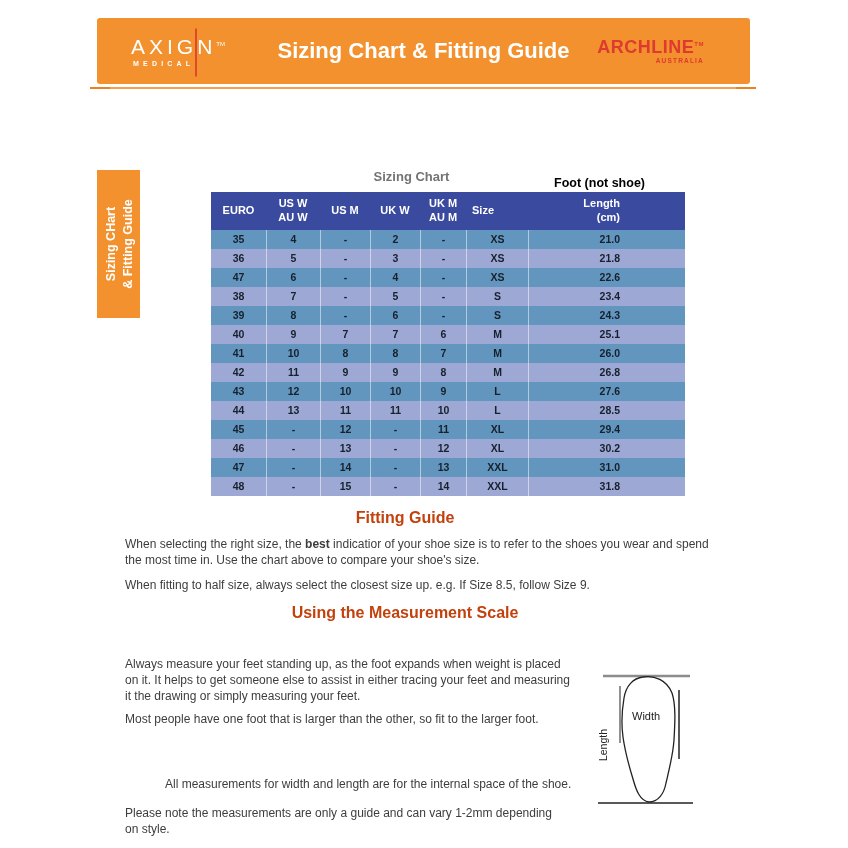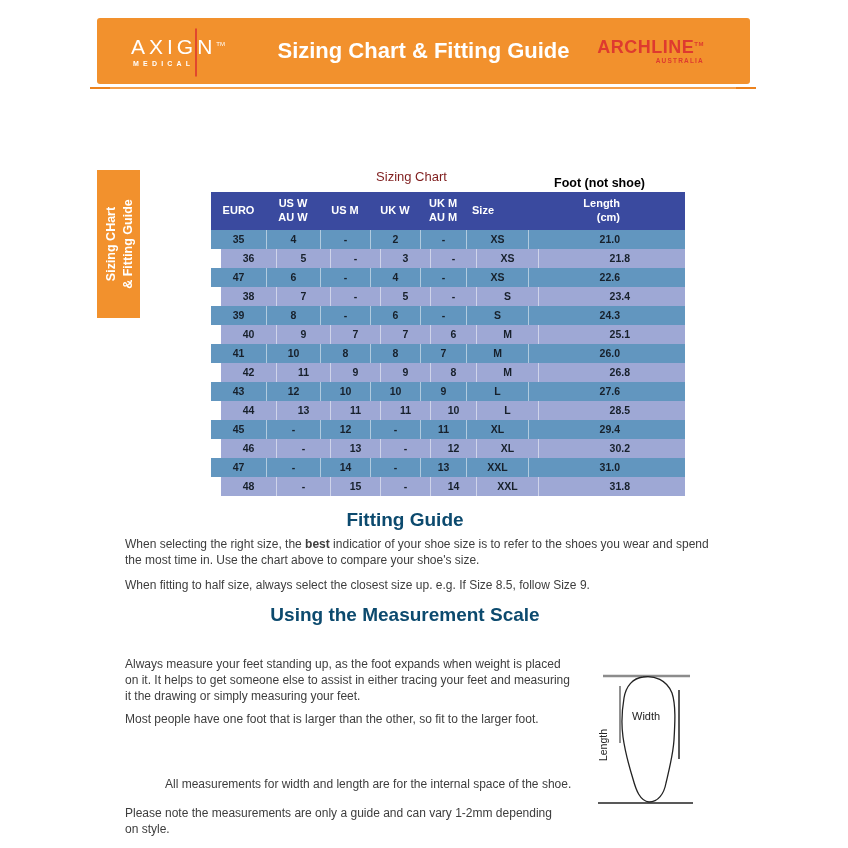--- a/index.html
+++ b/index.html
@@ -36,44 +36,44 @@
   .side-tab { position:absolute; left:97px; top:170px; width:43px; height:148px; background:var(--banner_orange,#F2912D); }
   .side-tab-inner {
     position:absolute; left:50%; top:50%; width:148px; height:43px;
     transform:translate(-50%,-50%) rotate(-90deg);
     display:flex; align-items:center; justify-content:center;
     color:#fff; font-weight:bold; font-size:12.5px; line-height:1.3; text-align:center; white-space:pre-line;
   }
 
   
   .chart-title { position:absolute; left:203px; top:169px; width:417px; text-align:center;
-    font-size:13px; font-weight:normal; color:#7f1d1d; }
+    font-size:13px; font-weight:bold; color:#737373; }
   .foot-note { position:absolute; left:528px; top:176px; width:117px; text-align:right;
     font-size:12.5px; font-weight:bold; color:#000; }
 
   
   .table { position:absolute; left:203px; top:192px; width:482px;padding-left:8px; }
   .thead { display:flex; height:38px; background:var(--header_blue,#3A4A9F); }
   .trow  { display:flex; height:19px; }
   .r-dark  { background:var(--row_dark,#6296BF); }
-  .r-light { background:var(--row_light,#9EA8D5);margin-left:10px; }
+  .r-light { background:var(--row_light,#9EA8D5); }
   .cell { display:flex; align-items:center; justify-content:center; text-align:center;
           white-space:pre-line; line-height:1.25; }
   .hcell { color:#fff; font-weight:bold; font-size:11px; }
   .bcell { color:var(--cell_text,#17202B); font-weight:bold; font-size:10.5px; }
   .trow .cell + .cell { border-left:1px solid rgba(255,255,255,.5); }
   .c0{width:55px} .c1{width:54px} .c2{width:50px} .c3{width:50px} .c4{width:46px} .c5{width:62px} .c6{width:100px}
   .hcell.c5 { justify-content:flex-start; text-align:right; padding-left:6px; }
   .cell.c6  { justify-content:flex-end; text-align:right; padding-right:8px; }
 
   
   .copy { position:absolute; left:125px; width:590px; color:var(--body_text,#3D3D3D);
           font-size:12px; line-height:16px; white-space:pre-line; }
   .section-heading { position:absolute; left:125px; width:560px; text-align:center;
-          font-size:19px; font-weight:bold; color:#0c4a6e; }
+          font-size:16px; font-weight:bold; color:#c2410c; }
   .fg-heading { top:509px; }
   .p1 { top:536px; }
   .p2 { top:577px; }
   .ms-heading { top:604px; }
   .p3 { top:630px; }
   .p4 { top:656px; width:470px; }
   .p5 { top:711px; }
   .p6 { top:776px;margin-left:40px; }
   .p7 { top:805px; width:480px; }
   .bold-inline { font-weight:bold; }

